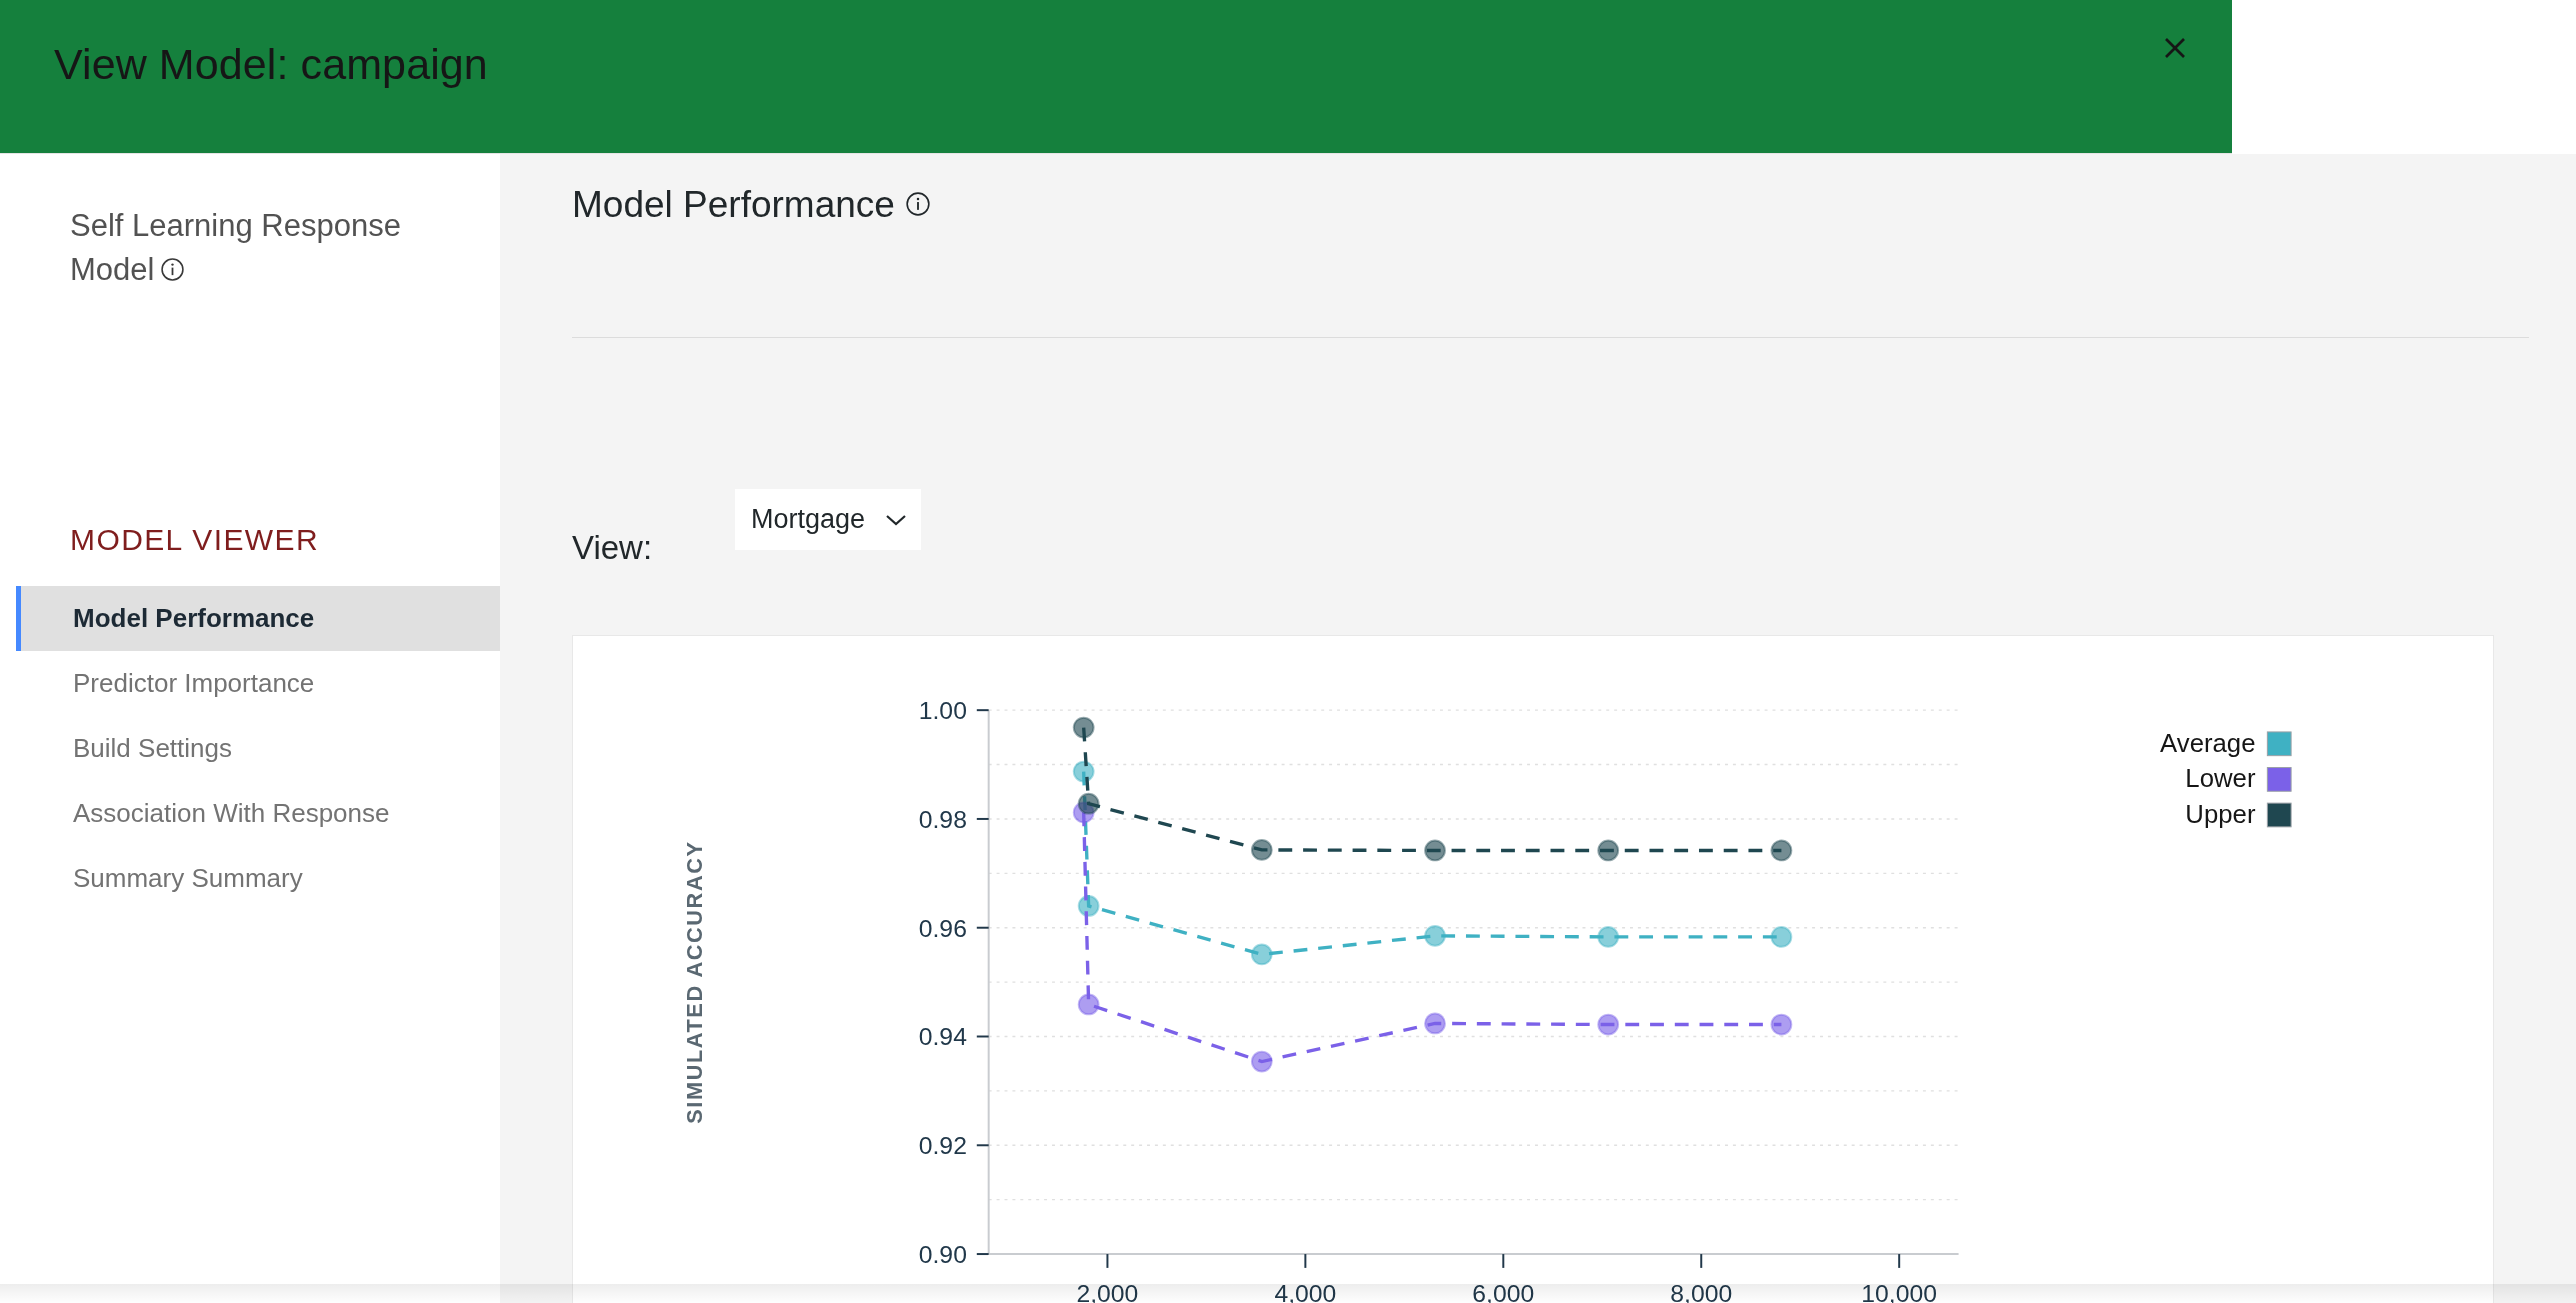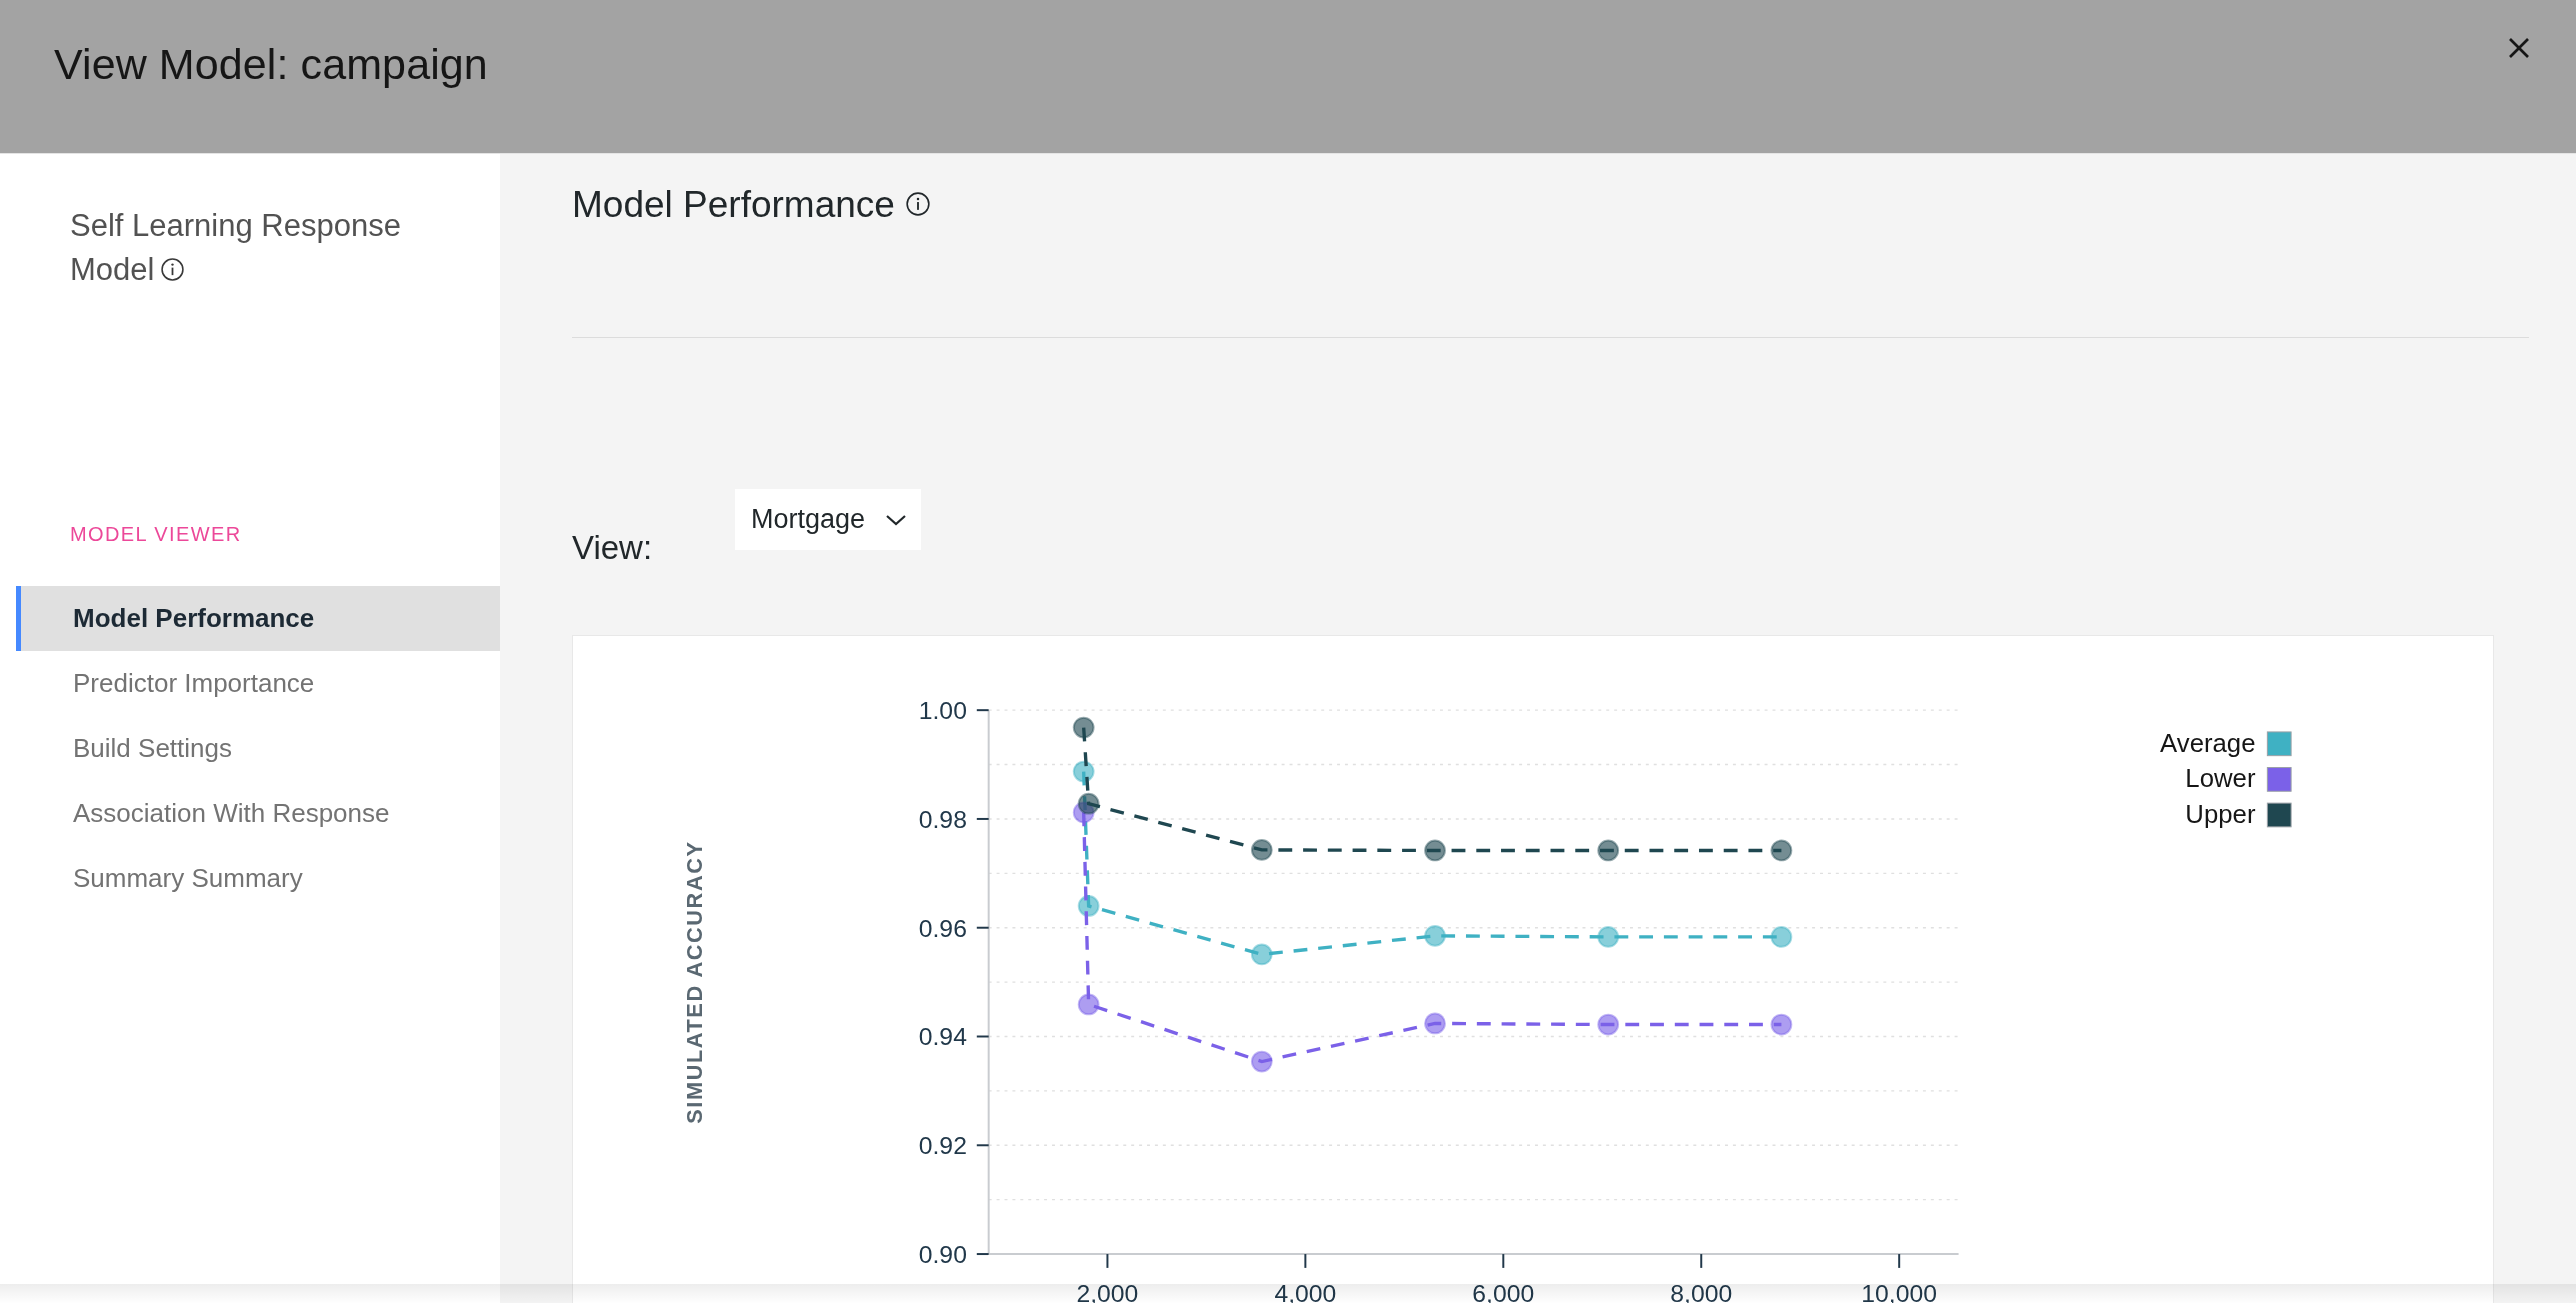--- a/index.html
+++ b/index.html
@@ -5,22 +5,22 @@
   * { box-sizing: border-box; margin: 0; padding: 0; }
   html, body {
     width: 2576px; height: 1304px;
     background: #ffffff;
     font-family: "Liberation Sans", sans-serif;
     overflow: hidden;
   }
 
   
   .topbar {
-    position: absolute; left: 0; top: 0; width: 2576px; height: 154px;
-    background: #a3a3a3;
+    position: absolute; left: 0; top: 0; width: 2232px; height: 154px;
+    background: #15803d;
     border-bottom: 1px solid #e4e4e4;
   }
   .topbar-title {
     position: absolute; left: 54px; top: 40px;
     font-size: 43px; font-weight: 400; color: #161616;
     letter-spacing: 0.1px;
   }
   .close-btn {
     position: absolute; right: 30px; top: 20px;
     width: 55px; height: 55px;
@@ -38,21 +38,21 @@
   .sidebar-heading {
     position: absolute; left: 54px; top: 50px; width: 376px;
     font-size: 31px; line-height: 44px; font-weight: 400; color: #525252;
   }
   .info-circle {
     display: inline-block; vertical-align: -2px;
     width: 25px; height: 25px; margin-left: 6px;
   }
   .sidebar-section-label {
     position: absolute; left: 54px; top: 369px;
-    font-size: 20px; letter-spacing: 1.4px; color: #ec4899;
+    font-size: 30px; letter-spacing: 1.4px; color: #7f1d1d;
     font-weight: 400;
   }
   .nav-list { position: absolute; left: 0; top: 432px; width: 499px; }
   .nav-item {
     position: relative; height: 65px; display: flex; align-items: center;
     padding-left: 57px; font-size: 26px; color: #737373; cursor: pointer;
     background: transparent;
   }
   .nav-item.active {
     background: #e0e0e0; font-weight: 700; color: #1d2a35;

